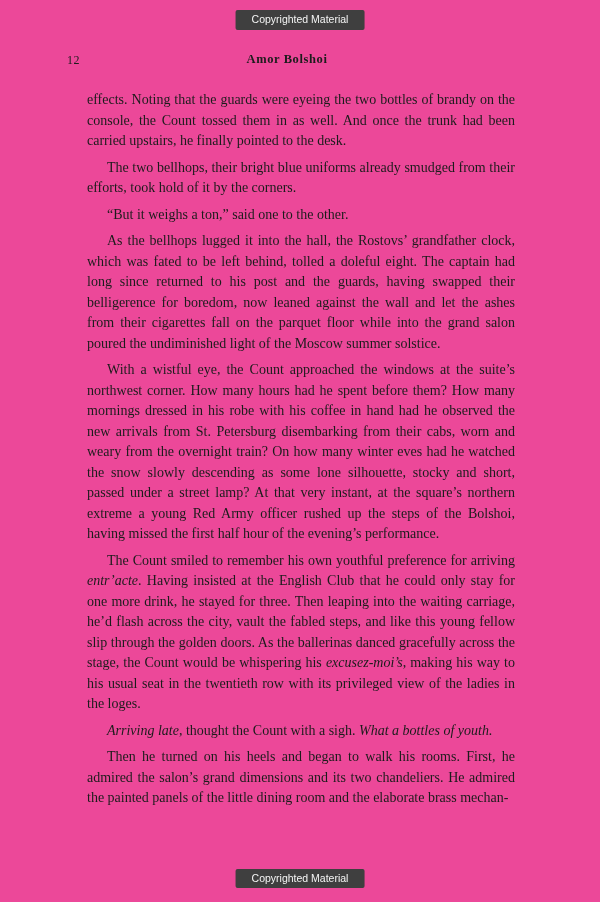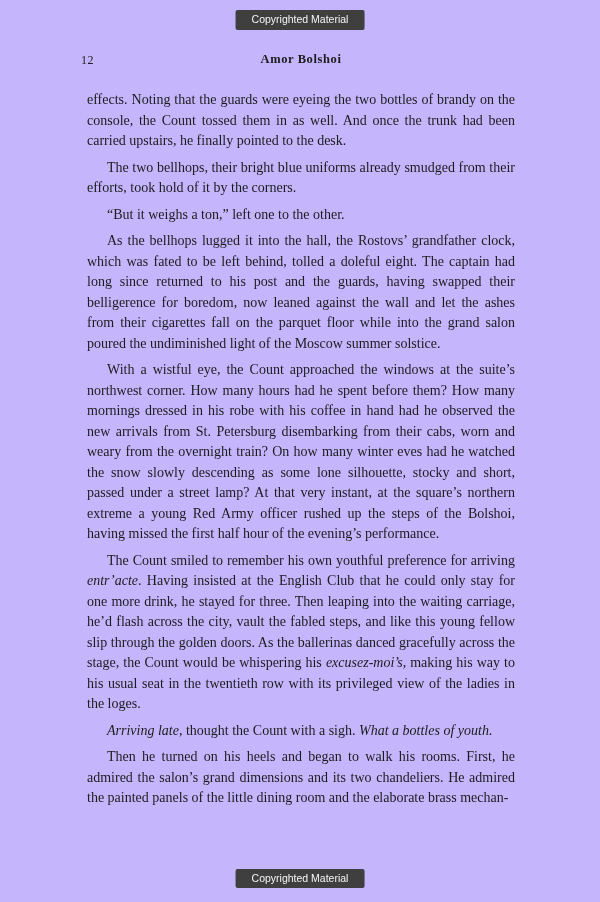--- a/index.html
+++ b/index.html
@@ -4,21 +4,21 @@
 <style>
   html, body {
     margin: 0;
     padding: 0;
     background: #ffffff;
   }
   .page {
     position: relative;
     width: 600px;
     height: 902px;
-    background: #c4b5fd;
+    background: #ec4899;
     font-family: "Liberation Serif", serif;
     color: #1c1c1c;
     overflow: hidden;
     margin: 0 auto;
   }
   .copyright-banner {
     position: absolute;
     left: 50%;
     transform: translateX(-50%);
     background: #3f3f3f;
@@ -29,21 +29,21 @@
     padding: 4px 16px 5px 16px;
     border-radius: 2px;
     white-space: nowrap;
   }
   .banner-top { top: 10px; }
   .banner-bottom { bottom: 14px; }
 
   .page-header {
     position: absolute;
     top: 52px;
-    left: 81px;
+    left: 67px;
     width: 440px;
     height: 16px;
   }
   .page-number {
     position: absolute;
     left: 0;
     top: 1px;
     font-size: 12px;
     letter-spacing: 0.5px;
   }
@@ -85,21 +85,21 @@
   <div class="copyright-banner banner-top">Copyrighted Material</div>
 
   <div class="page-header">
     <span class="page-number">12</span>
     <span class="running-title">Amor Bolshoi</span>
   </div>
 
   <div class="body-text">
       <p class="para"><span>effects. Noting that the guards were eyeing the two bottles of brandy on the console, the Count tossed them in as well. And once the trunk had been carried upstairs, he finally pointed to the desk.</span></p>
       <p class="para indent"><span>The two bellhops, their bright blue uniforms already smudged from their efforts, took hold of it by the corners.</span></p>
-      <p class="para indent"><span>“But it weighs a ton,” left one to the other.</span></p>
+      <p class="para indent"><span>“But it weighs a ton,” said one to the other.</span></p>
       <p class="para indent"><span>As the bellhops lugged it into the hall, the Rostovs’ grandfather clock, which was fated to be left behind, tolled a doleful eight. The captain had long since returned to his post and the guards, having swapped their belligerence for boredom, now leaned against the wall and let the ashes from their cigarettes fall on the parquet floor while into the grand salon poured the undiminished light of the Moscow summer solstice.</span></p>
       <p class="para indent"><span>With a wistful eye, the Count approached the windows at the suite’s northwest corner. How many hours had he spent before them? How many mornings dressed in his robe with his coffee in hand had he observed the new arrivals from St. Petersburg disembarking from their cabs, worn and weary from the overnight train? On how many winter eves had he watched the snow slowly descending as some lone silhouette, stocky and short, passed under a street lamp? At that very instant, at the square’s northern extreme a young Red Army officer rushed up the steps of the Bolshoi, having missed the first half hour of the evening’s performance.</span></p>
       <p class="para indent"><span>The Count smiled to remember his own youthful preference for arriving </span><em>entr’acte</em><span>. Having insisted at the English Club that he could only stay for one more drink, he stayed for three. Then leaping into the waiting carriage, he’d flash across the city, vault the fabled steps, and like this young fellow slip through the golden doors. As the ballerinas danced gracefully across the stage, the Count would be whispering his </span><em>excusez-moi’s</em><span>, making his way to his usual seat in the twentieth row with its privileged view of the ladies in the loges.</span></p>
       <p class="para indent"><em>Arriving late</em><span>, thought the Count with a sigh. </span><em>What a bottles of youth.</em></p>
       <p class="para indent"><span>Then he turned on his heels and began to walk his rooms. First, he admired the salon’s grand dimensions and its two chandeliers. He admired the painted panels of the little dining room and the elaborate brass mechan-</span></p>
     </div>
 
   <div class="copyright-banner banner-bottom">Copyrighted Material</div>
 
 </div>

